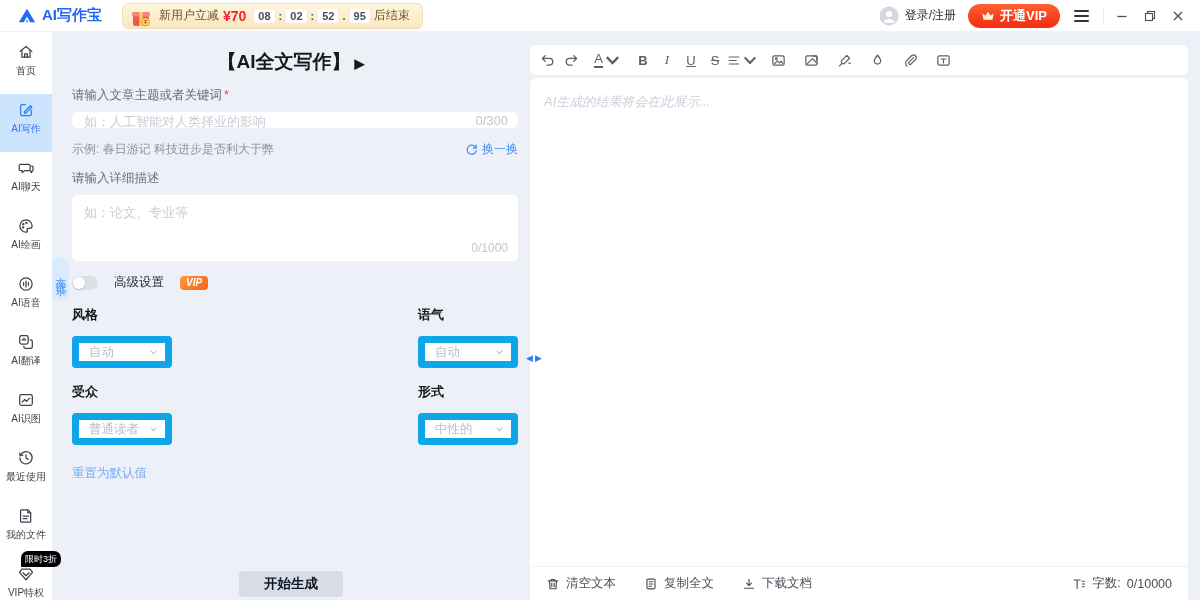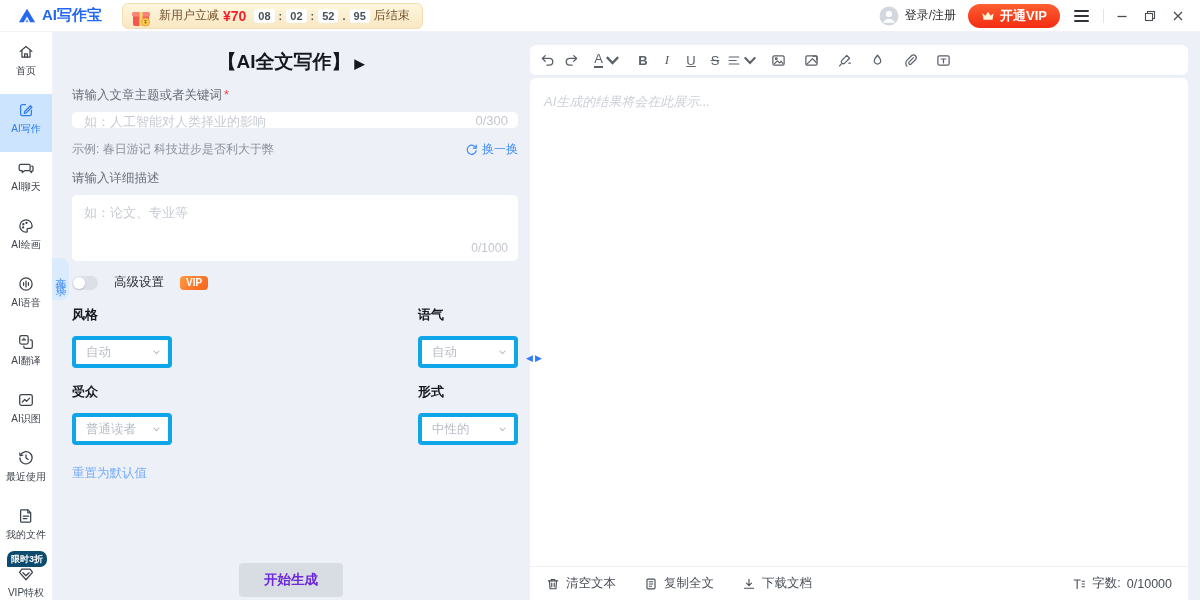--- a/index.html
+++ b/index.html
@@ -30,22 +30,22 @@
 
   
   .sidebar { position:absolute; left:0; top:32px; bottom:0; width:52px; background:#fff;
              display:flex; flex-direction:column; padding:4px 0 2px; z-index:8; }
   .side-item { display:flex; flex-direction:column; align-items:center; gap:3px;
                padding:7px 0 16px; color:#3d434b; font-size:10px; cursor:pointer; }
   .side-item svg { width:18px; height:18px; }
   .side-item.active { background:#cce4fd; color:#2e7cf6; }
   .side-spacer { flex:1; }
   .vip-item { position:relative; }
-  .discount-badge { position:absolute; top:-7px; left:7px; background:#0c4a6e; color:#fff; font-size:9px;
-                    padding:1.5px 4px; border-radius:7px 7px 7px 1px; white-space:nowrap;font-weight:bold; }
+  .discount-badge { position:absolute; top:-7px; left:21px; background:#000000; color:#fff; font-size:9px;
+                    padding:1.5px 4px; border-radius:7px 7px 7px 1px; white-space:nowrap; }
 
   
   .panel-left { position:absolute; left:52px; top:32px; width:478px; bottom:0; }
   .file-tab { position:absolute; left:0; top:226px; width:17px; background:#d9ebfd;
               border-radius:0 8px 8px 0; padding:10px 2px 8px; color:#5b9bf5; font-size:11px;
               display:flex; flex-direction:column; align-items:center; cursor:pointer; z-index:3; }
   .file-tab .vtext { writing-mode:vertical-lr; letter-spacing:3px; }
   .file-tab .arrow { font-size:9px; margin-top:2px; color:#7fb2f8; }
   .page-title { text-align:center; margin-top:17px; font-size:19px; font-weight:bold; color:#15181d; }
   .page-title .play { font-size:13px; margin-left:4px; cursor:pointer; }
@@ -64,29 +64,29 @@
   .textarea-wrap textarea { width:100%; height:100%; border:none; outline:none; background:transparent;
                             resize:none; padding:9px 12px; font-size:13px; color:#333; font-family:inherit; }
   .textarea-wrap textarea::placeholder { color:#c8ccd4; }
   .counter-b { position:absolute; right:10px; bottom:6px; font-size:12px; color:#c2c6ce; }
   .adv-row { display:flex; align-items:center; gap:16px; margin-top:13px; }
   .switch { width:26px; height:14px; border-radius:7px; background:#dcdfe6; position:relative; cursor:pointer; }
   .switch .knob { position:absolute; left:1px; top:1px; width:12px; height:12px; border-radius:50%;
                   background:#fff; box-shadow:0 1px 2px rgba(0,0,0,.15); }
   .adv-label { font-size:12.5px; color:#2a2e34; }
   .vip-badge { background:linear-gradient(135deg,#ff9a40,#f8611c); color:#fff; font-size:10px;
-               font-weight:bold; padding:1.5px 6px; border-radius:4px; }
+               font-style:italic; font-weight:bold; padding:1.5px 6px; border-radius:4px; }
   .grid-row { display:flex; justify-content:space-between; margin-top:15px; }
   .glabel { font-size:13px; font-weight:bold; color:#15181d; margin-bottom:12px; }
-  .select { width:100px; height:32px; background:#fff; border:4px solid #0ea5e9; border-radius:4px;
+  .select { width:100px; height:32px; background:#fff; border:7px solid #0ea5e9; border-radius:4px;
             display:flex; align-items:center; justify-content:space-between; padding:0 8px 0 10px;
             font-size:12.5px; color:#b8bdc6; cursor:pointer; }
   .reset-link { margin-top:20px; font-size:12.5px; color:#74aef9; cursor:pointer; display:inline-block; }
-  .generate-btn { position:absolute; left:50%; transform:translateX(-50%); bottom:3px; width:104px; height:34px;
-                  border:none; border-radius:4px; background:#d8dce3; color:#6d28d9; font-size:13.5px;
+  .generate-btn { position:absolute; left:50%; transform:translateX(-50%); bottom:3px; width:104px; height:26px;
+                  border:none; border-radius:4px; background:#d8dce3; color:#0f172a; font-size:13.5px;
                   font-weight:bold; font-family:inherit; cursor:not-allowed; }
 
   
   .splitter { position:absolute; left:526px; top:353px; z-index:10; color:#2e7cf6; font-size:9px;
               display:flex; gap:2px; cursor:col-resize; user-select:none; }
 
   
   .panel-right { position:absolute; left:530px; top:32px; right:0; bottom:0; }
   .toolbar { position:absolute; left:0; top:13px; right:12px; height:30px; background:#fff;
              border-radius:6px; display:flex; align-items:center; padding:0 5px; }

